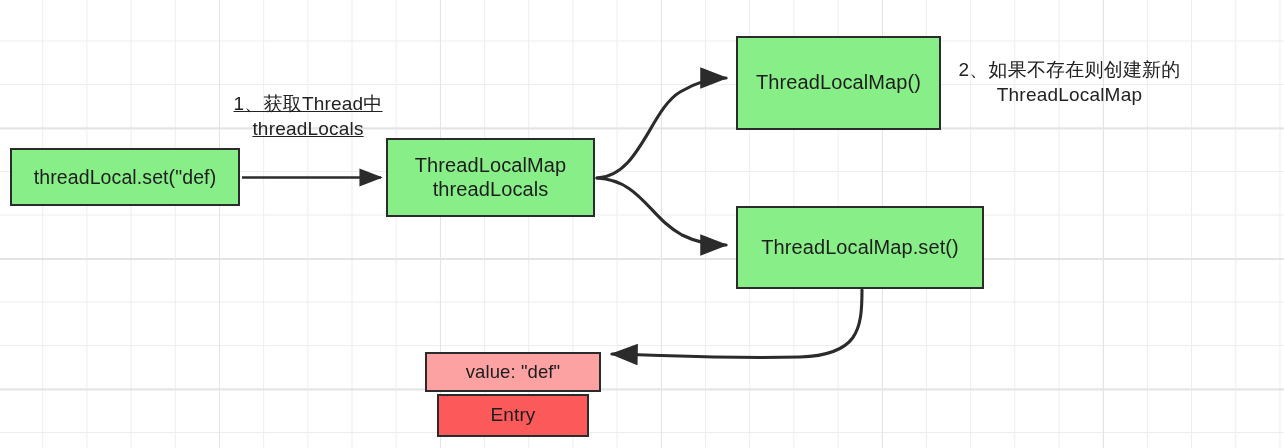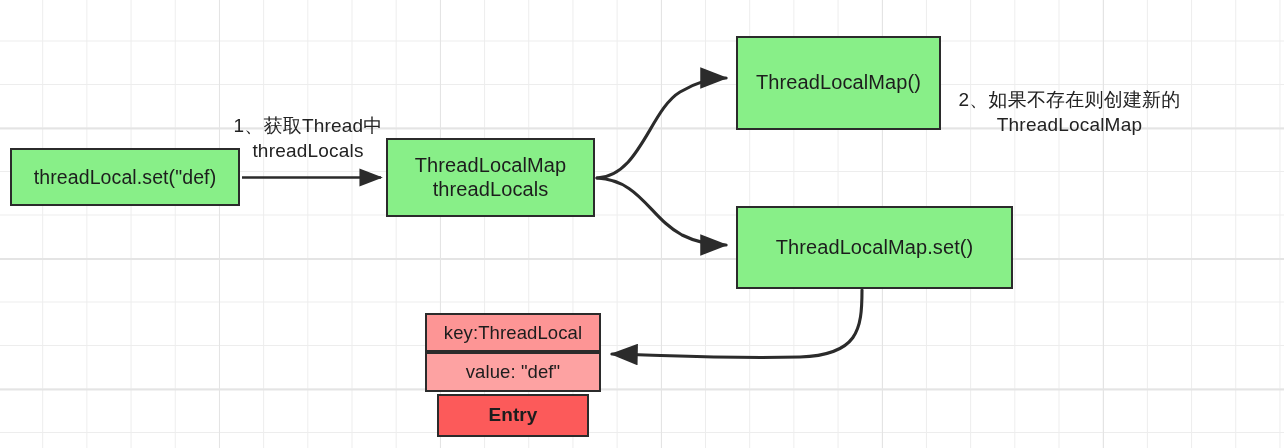--- a/index.html
+++ b/index.html
@@ -66,33 +66,32 @@
   .node.red {
     background: #fc5a5a;
   }
   .label {
     position: absolute;
     color: #222222;
     text-align: center;
     line-height: 1.3;
     letter-spacing: .2px;
     white-space: pre-line;
-    margin-top: 30px;
   }
 
   
   #node-set-call    { left: 10px;  top: 148px; width: 230px; height: 58px;  font-size: 19.5px; }
   #node-threadlocals{ left: 386px; top: 138px; width: 209px; height: 79px;  font-size: 20px; }
   #node-tlm-new     { left: 736px; top: 36px;  width: 205px; height: 94px;  font-size: 20px; }
-  #node-tlm-set     { left: 736px; top: 206px; width: 277px; height: 83px;  font-size: 20px; }
+  #node-tlm-set     { left: 736px; top: 206px; width: 248px; height: 83px;  font-size: 20px; }
   #node-entry-key   { left: 425px; top: 313px; width: 176px; height: 39px;  font-size: 18.5px; }
   #node-entry-value { left: 425px; top: 352px; width: 176px; height: 40px;  font-size: 18.5px; }
-  #node-entry-name  { left: 437px; top: 394px; width: 152px; height: 43px;  font-size: 19px; font-weight: bold; }
+  #node-entry-name  { left: 437px; top: 394px; width: 152px; height: 43px;  font-size: 19px; }
 
-  #label-step1 { left: 213px; top: 84px;  width: 190px; font-size: 19px; }
+  #label-step1 { left: 213px; top: 92px;  width: 190px; font-size: 19px; text-decoration: underline; }
   #label-step2 { left: 947px; top: 58px;  width: 245px; font-size: 19px; }
   #label-step3 { left: 991px; top: 222px; width: 290px; font-size: 19px; }
   #label-step4 { left: 762px; top: 365px; width: 320px; font-size: 19px; }
 </style>
 </head>
 <body>
 
 <div id="canvas">
   <div class="grid-overlay"></div>
 
@@ -117,21 +116,20 @@
 
   <div class="node green" id="node-set-call">threadLocal.set("def)</div>
 
   <div class="node green" id="node-tlm-new">ThreadLocalMap()</div>
 
   <div class="node green" id="node-threadlocals">ThreadLocalMap
 threadLocals</div>
 
   <div class="node green" id="node-tlm-set">ThreadLocalMap.set()</div>
 
-  <div class="node pink-dark" id="node-entry-key">key:ThreadLocal</div>
 
   <div class="node pink-light" id="node-entry-value">value: "def"</div>
 
   <div class="node red" id="node-entry-name">Entry</div>
 
   <div class="label" id="label-step1">1、获取Thread中
 threadLocals</div>
 
   <div class="label" id="label-step2">2、如果不存在则创建新的
 ThreadLocalMap</div>

